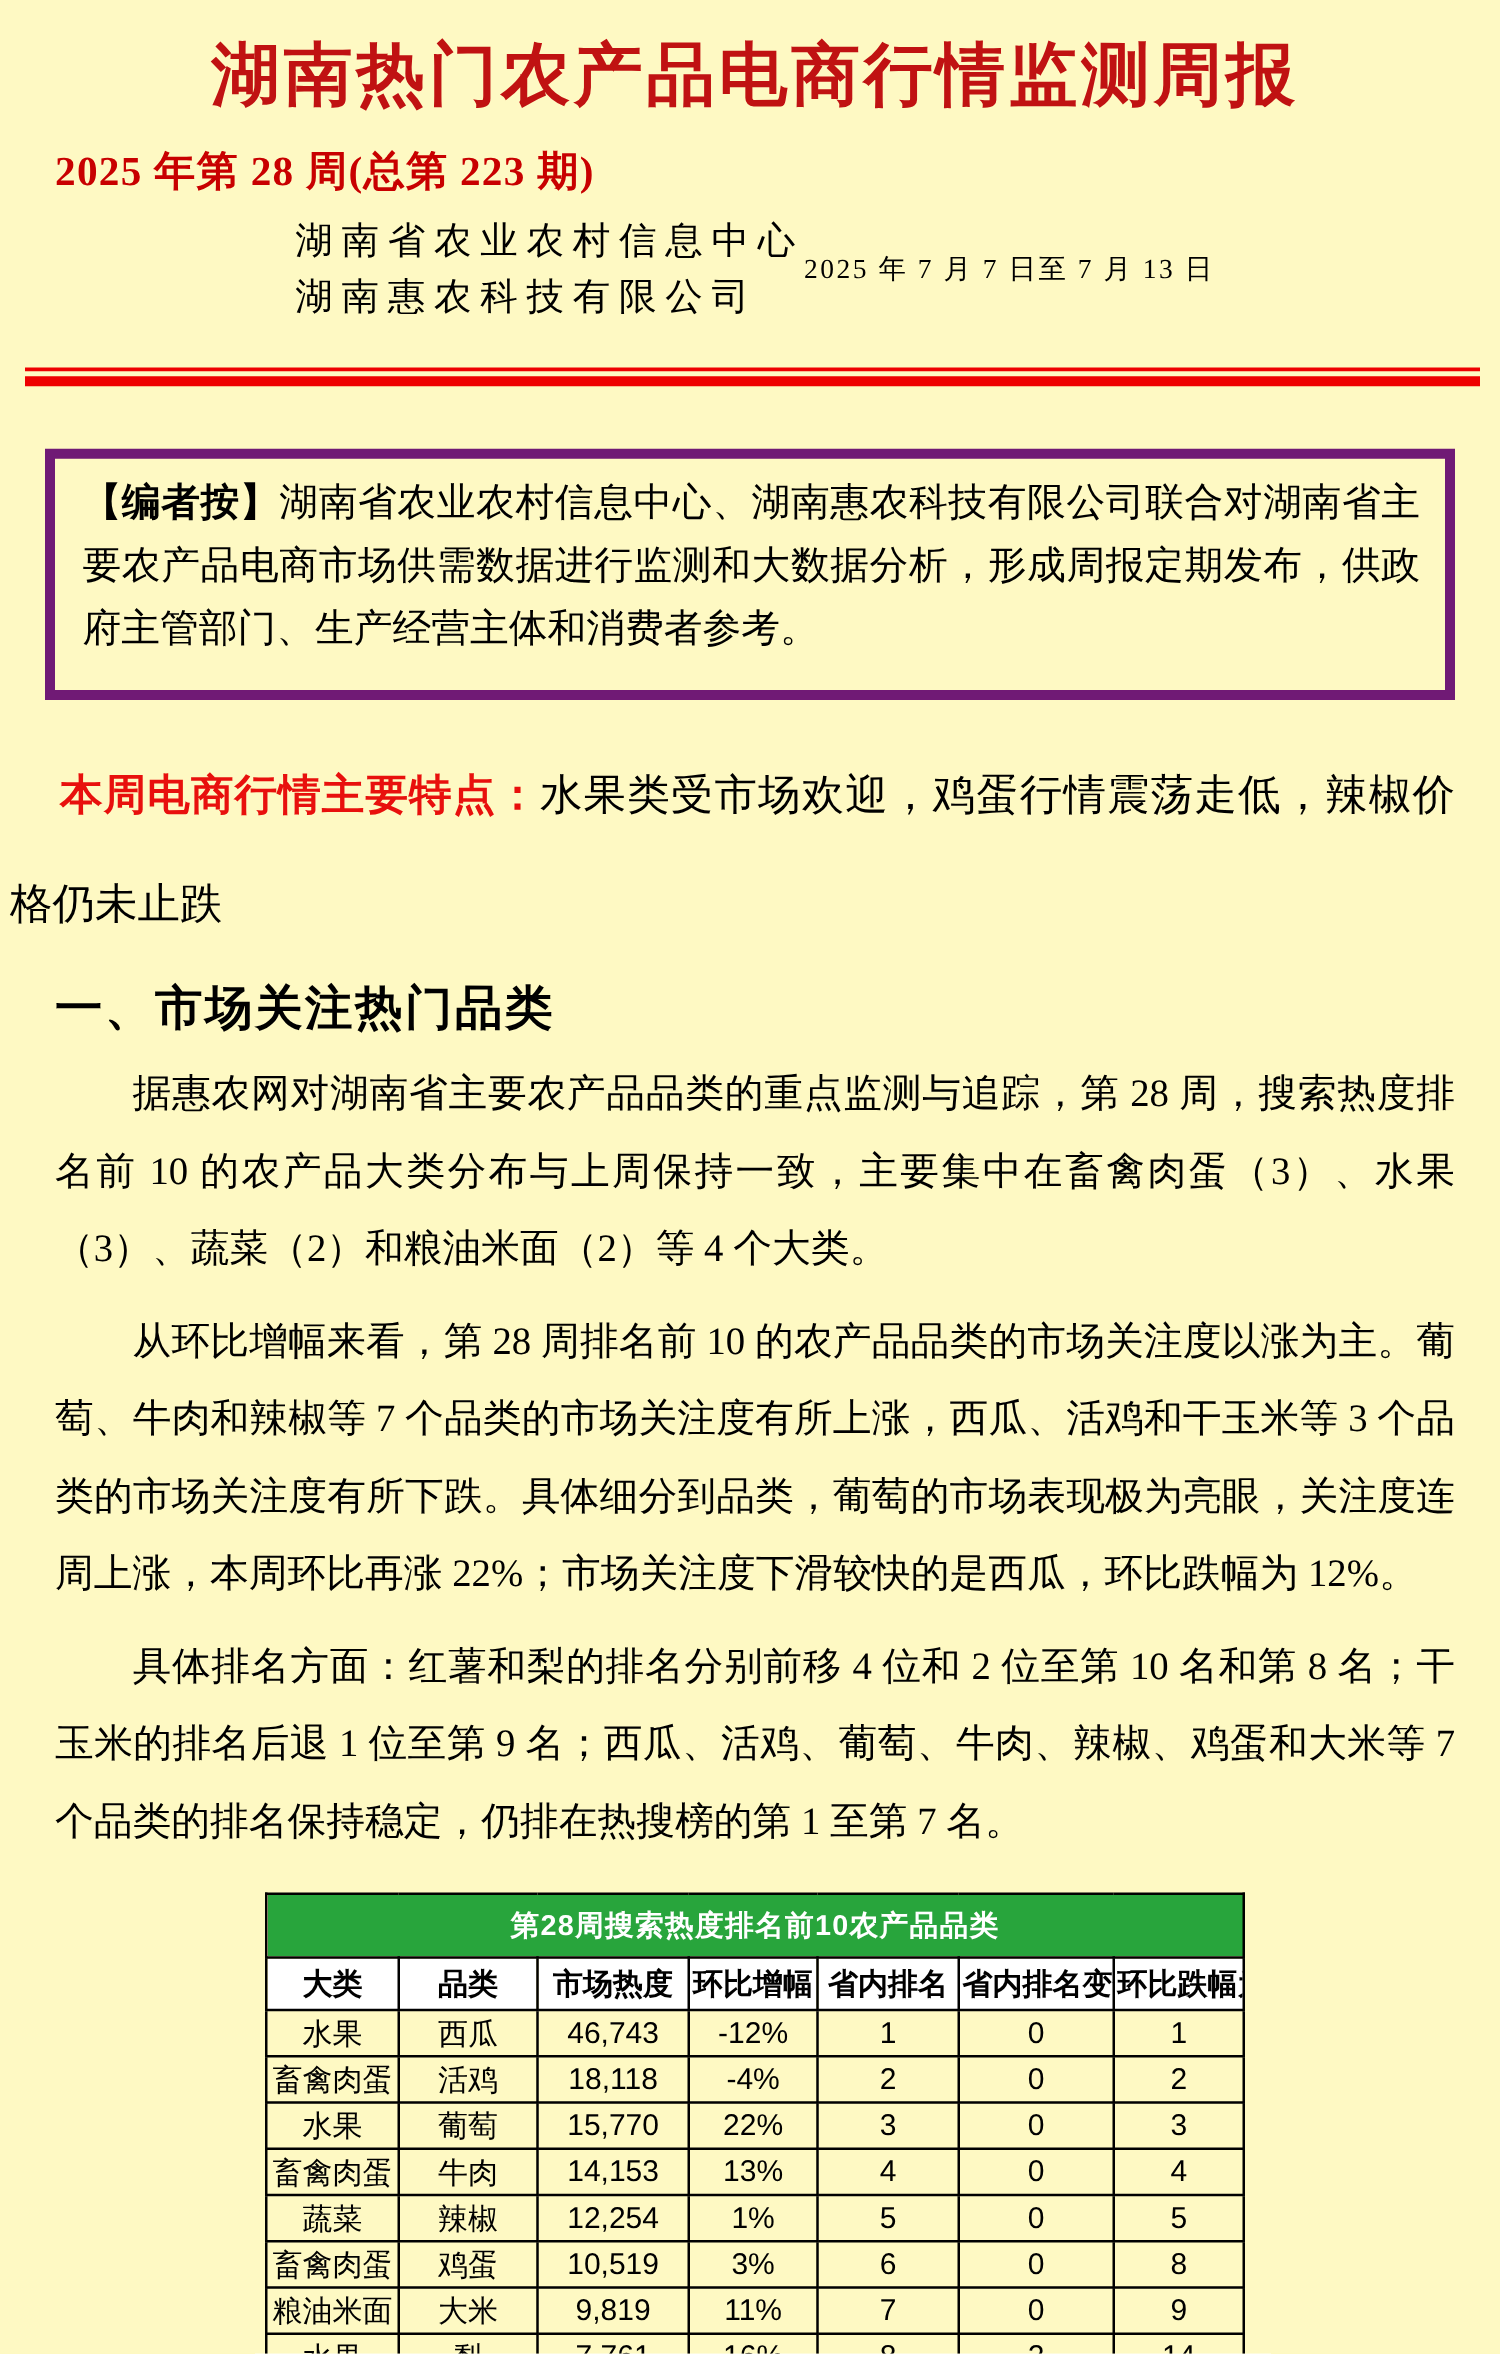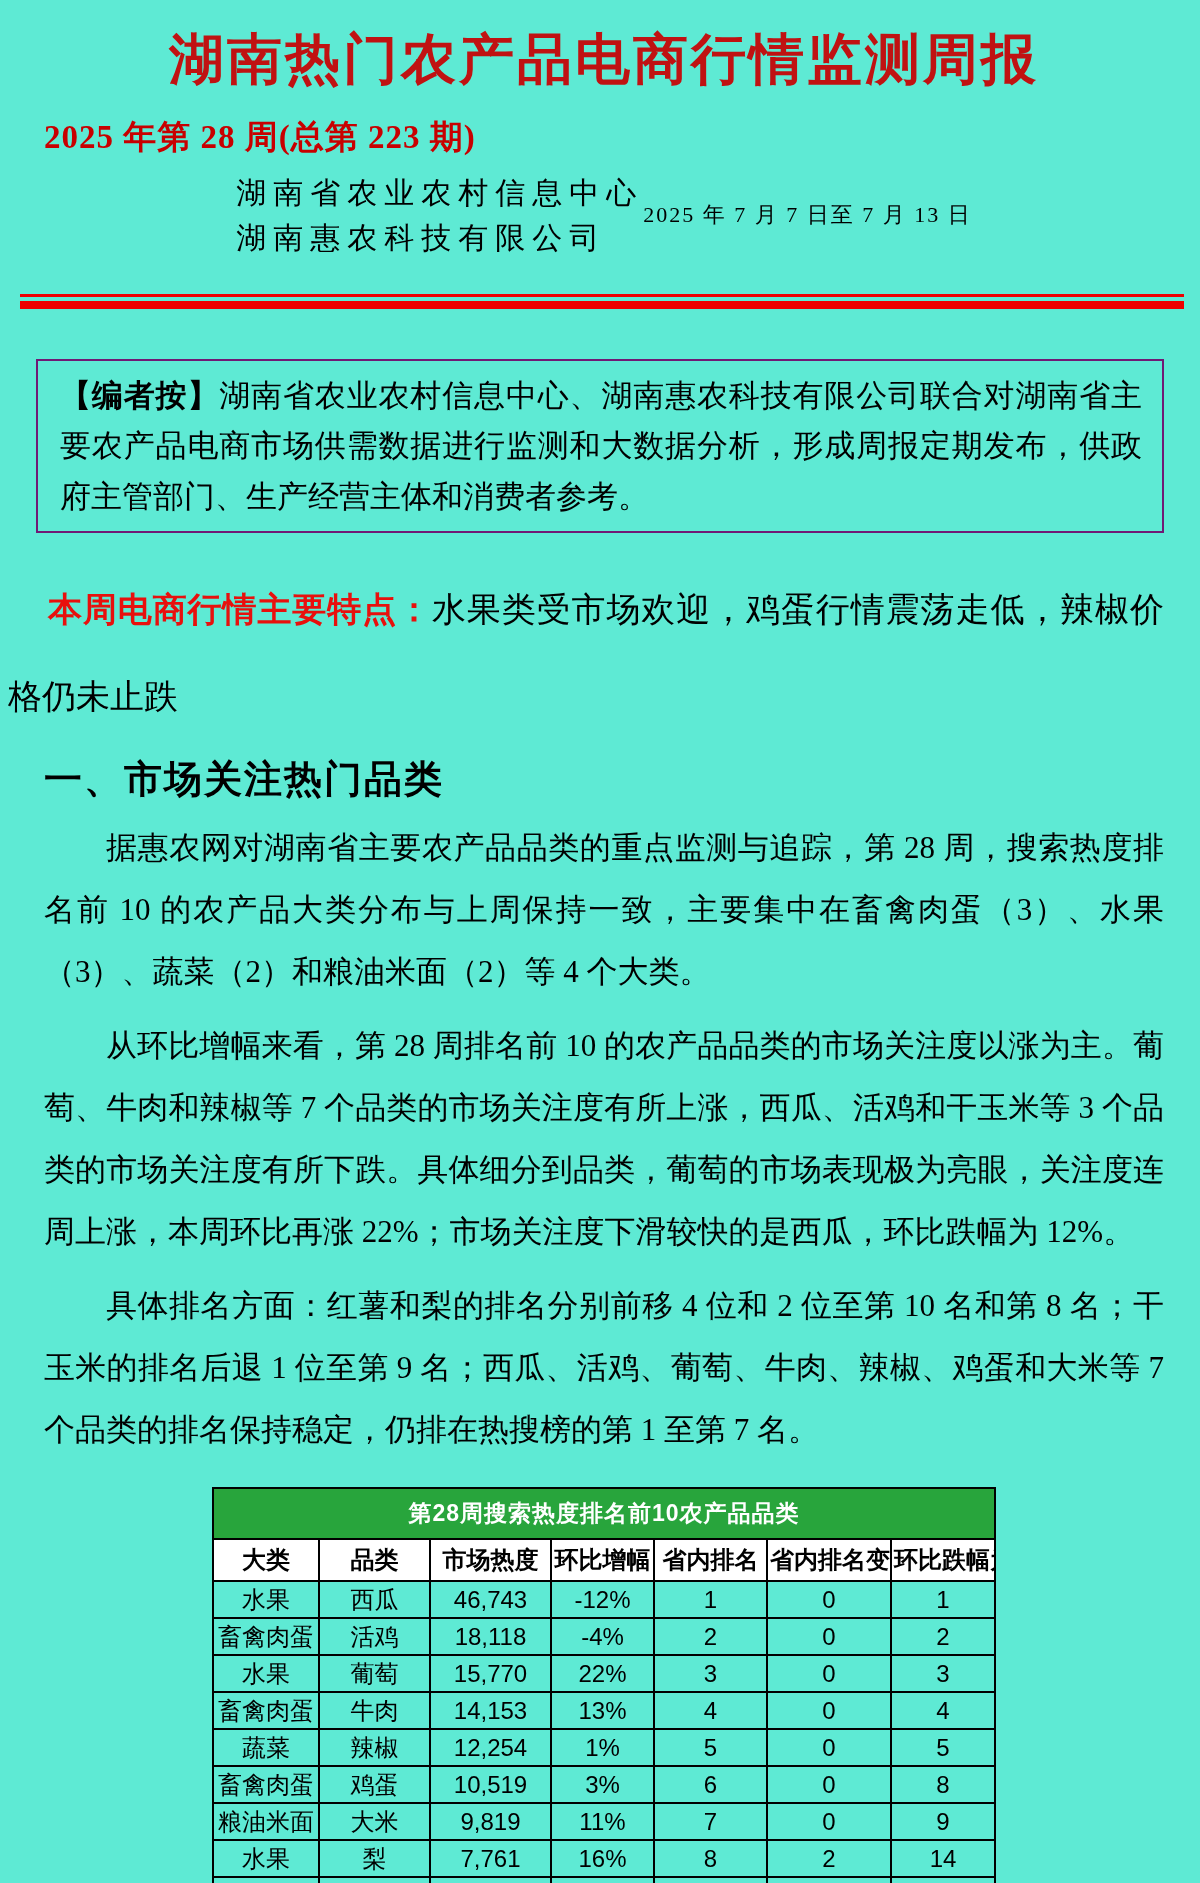--- a/index.html
+++ b/index.html
@@ -2,21 +2,21 @@
 <html style="--title-red: #c01212; --subtitle-red: #c80000; --rule-red: #ee0000; --highlight-red: #e8100d; --table-green: #28a53c;"><head>
 <meta charset="utf-8">
 <style>
   html,body{margin:0;padding:0;background:#ffffff;}
   .page{
     position:relative;
     width:1200px;height:1883px;
     box-sizing:border-box;
     padding:22px 36px 0 44px;
     overflow:hidden;
-    background:#5eead4;
+    background:#fef9c3;
     color:#000;
     font-family:"Liberation Serif", serif;
   }
   
   .title{
     margin:6px 0 0;
     text-align:center;
     color:var(--title-red,#c01212);
     font-family:"Liberation Sans", sans-serif;
     font-weight:bold;
@@ -49,22 +49,22 @@
     letter-spacing:2px;
     white-space:nowrap;
   }
   
   .rule{margin:34px -20px 0 -24px;}
   .rule-thin{height:3px;background:var(--rule-red,#ee0000);margin-bottom:4px;}
   .rule-thick{height:8px;background:var(--rule-red,#ee0000);}
   
   .editor-box{
     margin:50px 0 0 -8px;
-    border:2px solid #701a75;
-    padding:10px 20px 9px 22px;
+    border:8px solid #701a75;
+    padding:10px 20px 24px 22px;
     font-size:31px;
     line-height:1.62;
     text-align:justify;
   }
   .ed-label{
     font-weight:bold;
     font-family:"Liberation Sans", sans-serif;
   }
   
   .highlight{

